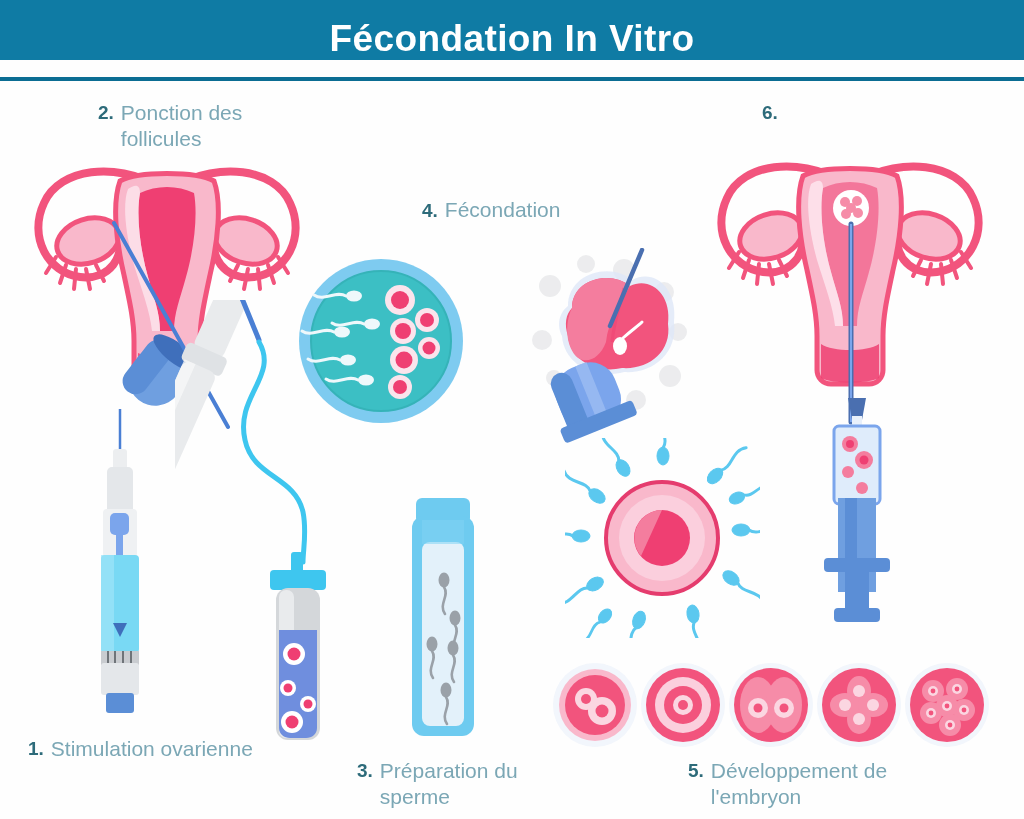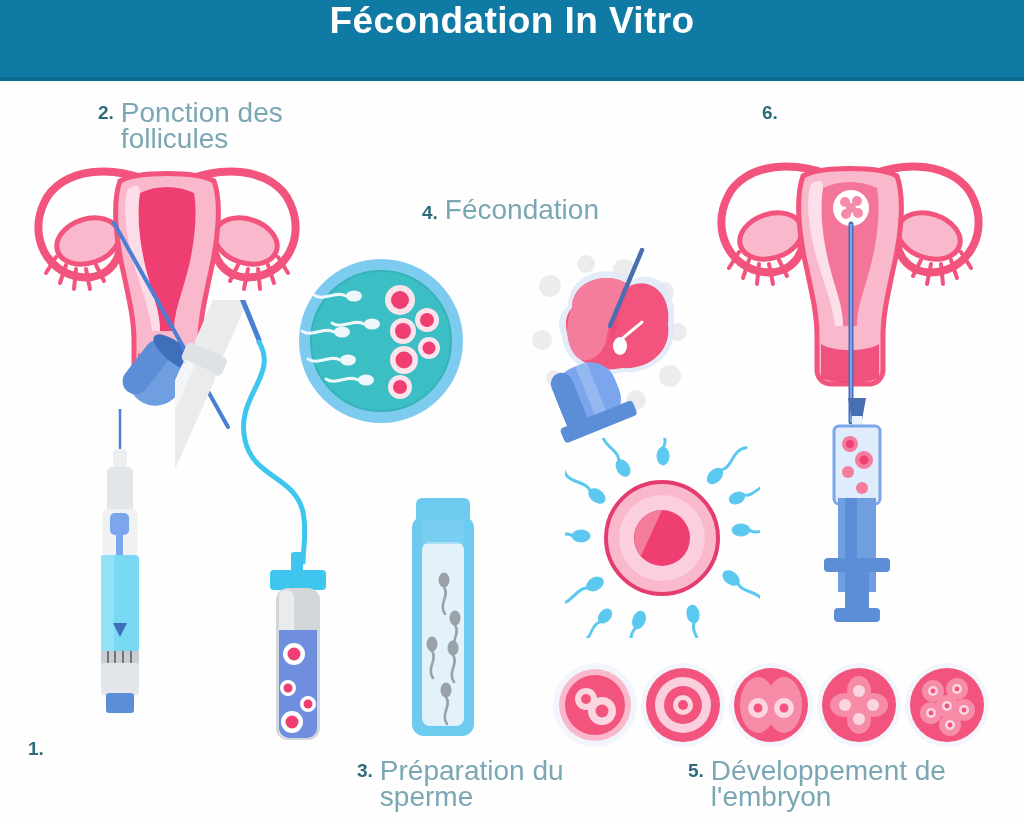--- a/index.html
+++ b/index.html
@@ -6,39 +6,39 @@
   html,body{margin:0;padding:0;background:#ffffff;}
   body{
     width:1024px;height:819px;position:relative;overflow:hidden;
     font-family:"Liberation Sans","DejaVu Sans",sans-serif;
     background:#fefefe;
   }
   #infographic{position:relative;width:1024px;height:819px;}
 
   
   .header{
-    position:absolute;left:0;top:0;width:1024px;height:77px;
+    position:absolute;left:0;top:0;width:1024px;height:60px;
     background:#0f7ba4;
-    display:flex;align-items:flex-start;justify-content:center;
+    display:flex;align-items:flex-end;justify-content:center;
   }
   .header .title{
     color:#ffffff;font-size:37px;font-weight:bold;letter-spacing:.4px;
     font-family:"Liberation Sans","DejaVu Sans",sans-serif;
   }
   .header-underline{
     position:absolute;left:0;top:77px;width:1024px;height:4px;background:#0b6d93;
   }
 
   
   .label{position:absolute;display:flex;align-items:flex-start;gap:7px;}
   .label .num{
     color:#2d6b7a;font-size:19px;font-weight:bold;line-height:26px;white-space:nowrap;
   }
   .label .txt{
-    color:#7ba7b5;font-size:28px;line-height:26px;font-weight:normal;
+    color:#7ba7b5;font-size:21px;line-height:26px;font-weight:normal;
   }
   .label.center{align-items:baseline;}
 
   #label-1{left:28px;top:736px;width:230px;}
   #label-2{left:98px;top:100px;width:230px;}
   #label-3{left:357px;top:758px;width:230px;}
   #label-4{left:422px;top:197px;width:250px;}
   #label-5{left:688px;top:758px;width:260px;}
   #label-6{left:762px;top:100px;width:230px;}
 
@@ -474,20 +474,21 @@
       <rect x="26" y="100" width="38" height="94" fill="#6f9fe0"></rect>
       <rect x="33" y="100" width="12" height="94" fill="#5b8ed6"></rect>
       <rect x="12" y="160" width="66" height="14" rx="4" fill="#5b8ed6"></rect>
       <rect x="33" y="170" width="24" height="46" fill="#5b8ed6"></rect>
       <rect x="22" y="210" width="46" height="14" rx="4" fill="#5b8ed6"></rect>
     </svg>
   </div>
 
   <div class="label" id="label-1">
     <span class="num">1.</span>
+    <span class="txt">Stimulation ovarienne</span>
   </div>
 
   <div class="label" id="label-2">
     <span class="num">2.</span>
     <span class="txt">Ponction des follicules</span>
   </div>
 
   <div class="label" id="label-3">
     <span class="num">3.</span>
     <span class="txt">Préparation du sperme</span>

